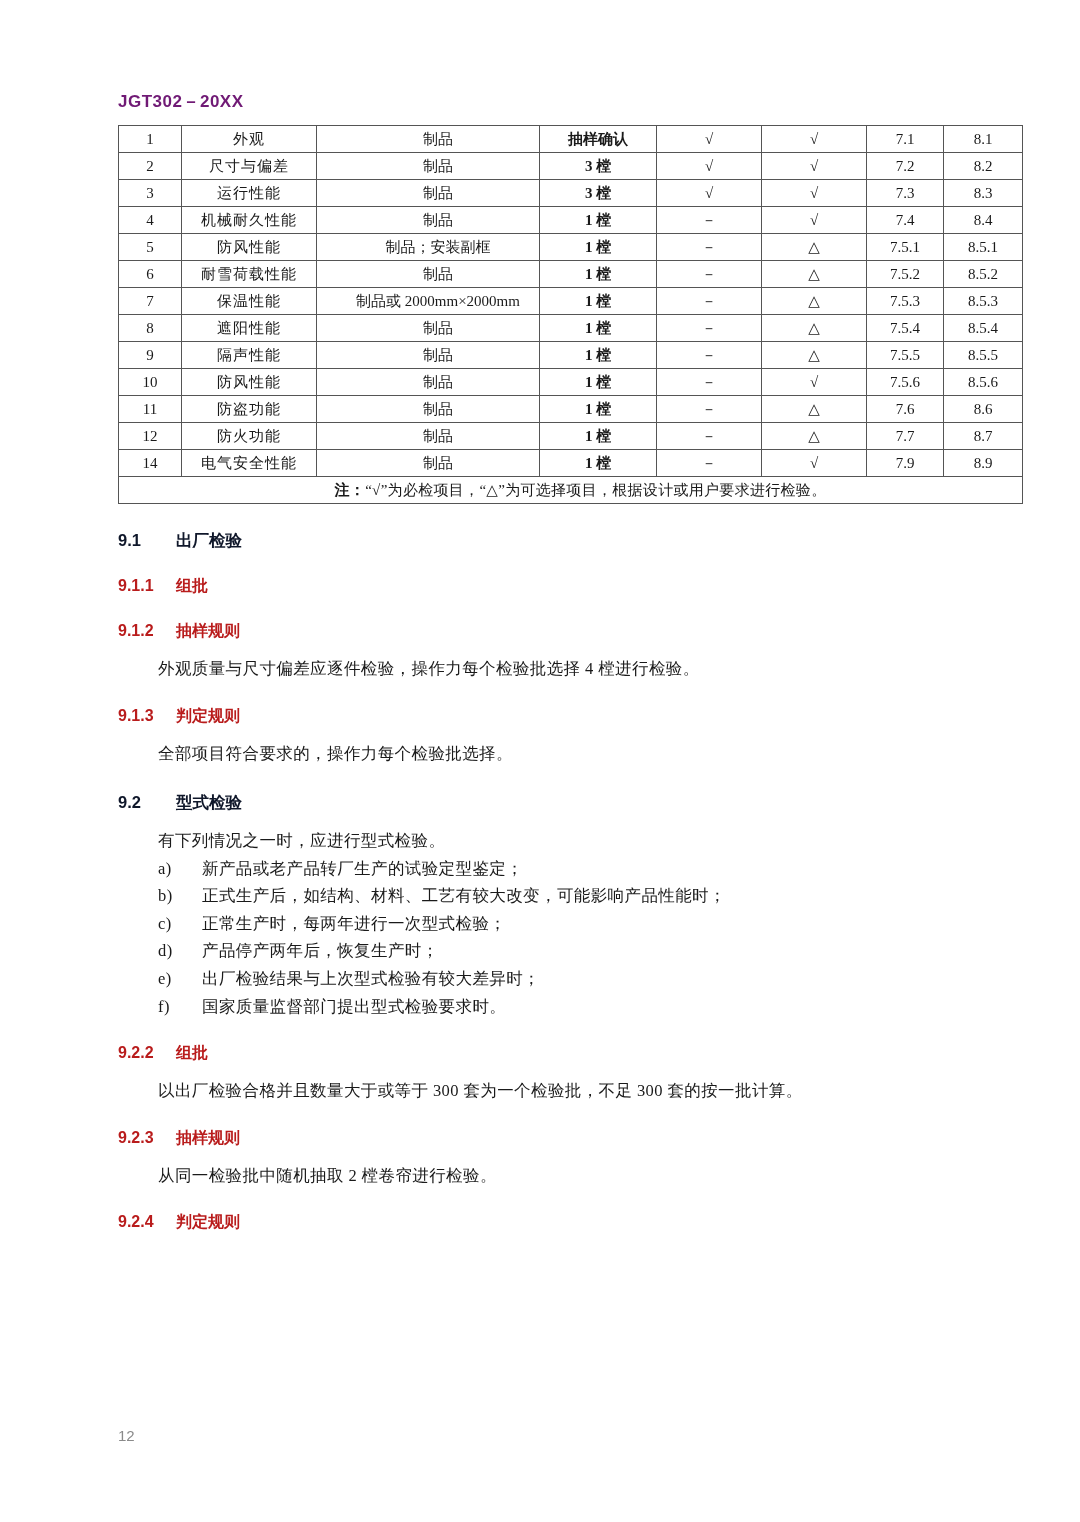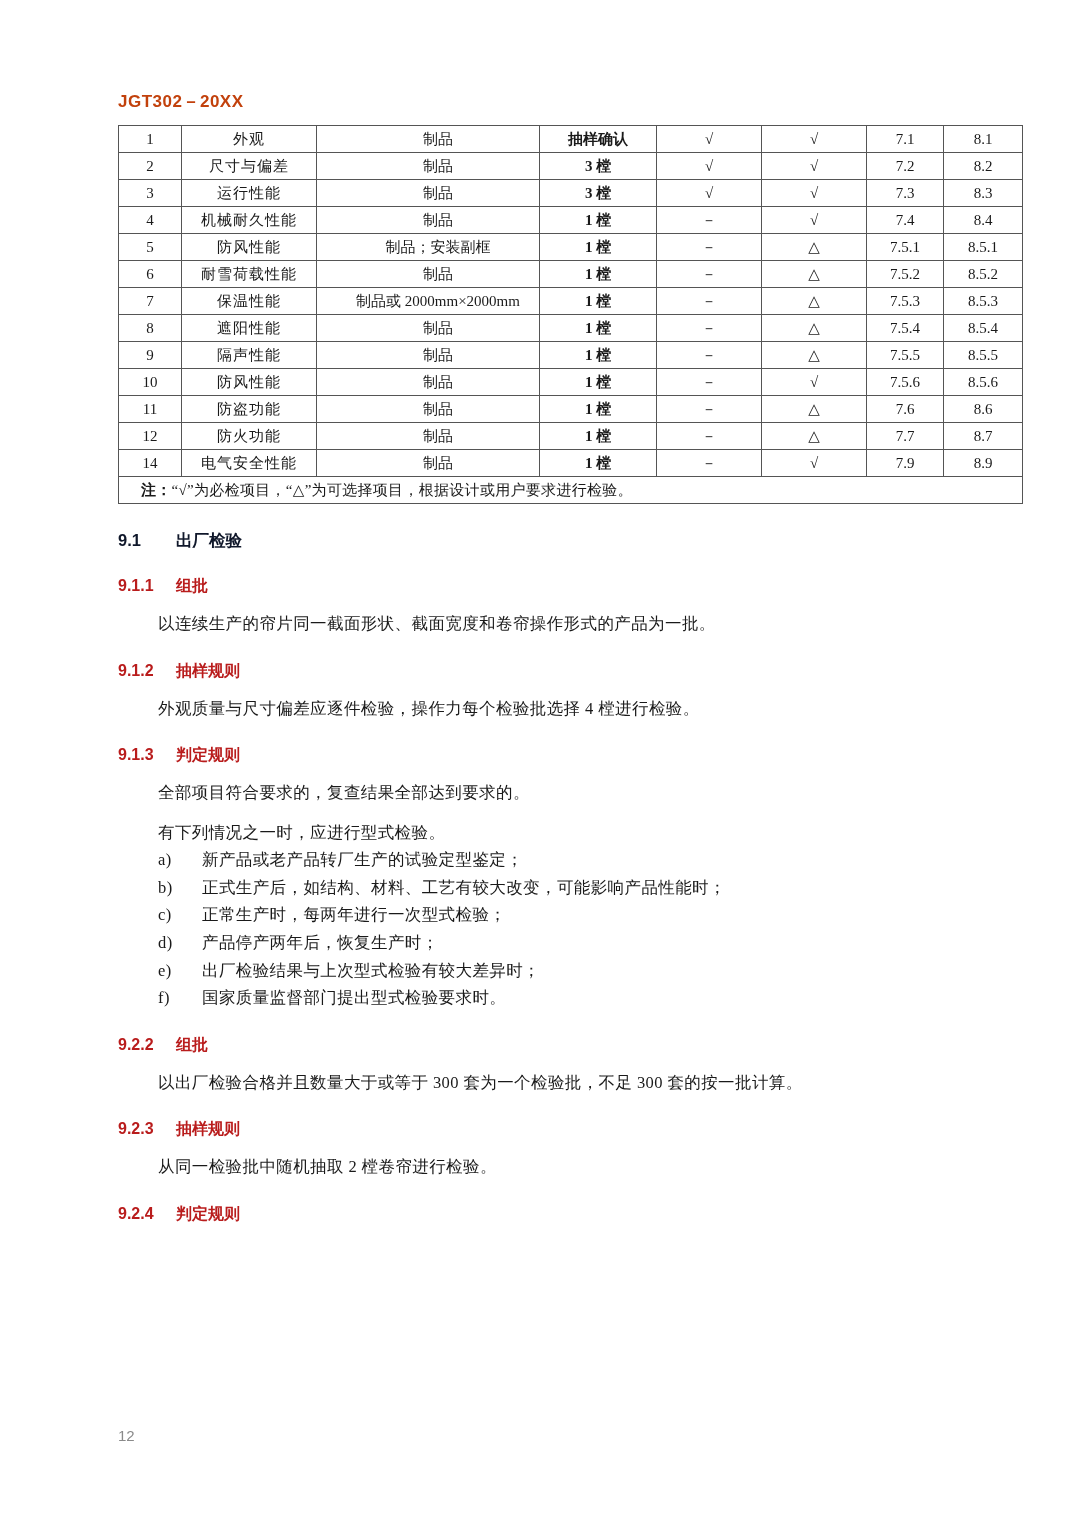--- a/index.html
+++ b/index.html
@@ -21,21 +21,21 @@
     box-sizing: border-box;
     padding: 0 118px;
   }
   .header {
     font-family: "Liberation Sans", sans-serif;
     font-weight: bold;
     font-size: 17px;
     letter-spacing: 0.5px;
     padding-top: 90px;
     padding-bottom: 12px;
-    color: #c2410c;
+    color: #701a75;
   }
   table.insp {
     border-collapse: collapse;
     width: 844px;
     table-layout: fixed;
     font-size: 15px;
   }
   table.insp td {
     border: 1px solid #555;
     height: 24px;
@@ -46,21 +46,21 @@
   }
   table.insp td.no { width: 58px; }
   table.insp td.item { width: 130px; letter-spacing: 1px; }
   table.insp td.sample { width: 198px; padding-left: 22px; }
   table.insp td.qty { width: 112px; font-weight: bold; }
   table.insp td.fac { width: 100px; }
   table.insp td.typ { width: 100px; }
   table.insp td.req { width: 72px; }
   table.insp td.met { width: 74px; }
   table.insp td.note {
-    text-align: left;
+    text-align: center;
     padding-left: 22px;
     font-size: 15px;
     letter-spacing: 0.3px;
   }
   table.insp td.note b { font-weight: bold; }
   .h2 {
     font-family: "Liberation Sans", sans-serif;
     font-weight: bold;
     font-size: 16.5px;
     margin-top: 26px;
@@ -256,32 +256,34 @@
     </tbody>
   </table>
 
   <div class="h2">
     <span class="num">9.1</span><span>出厂检验</span>
   </div>
 
   <div class="h3">
     <span class="num">9.1.1</span><span>组批</span>
   </div>
-  <p class="body">以连续生产的帘片同一截面形状、截面宽度和卷帘操作形式的产品为一批。</p>
 
   <div class="h3">
     <span class="num">9.1.2</span><span>抽样规则</span>
   </div>
   <p class="body">外观质量与尺寸偏差应逐件检验，操作力每个检验批选择 4 樘进行检验。</p>
 
   <div class="h3">
     <span class="num">9.1.3</span><span>判定规则</span>
   </div>
-  <p class="body">全部项目符合要求的，复查结果全部达到要求的。</p>
-
+  <p class="body">全部项目符合要求的，操作力每个检验批选择。</p>
+
+  <div class="h2">
+    <span class="num">9.2</span><span>型式检验</span>
+  </div>
 
   <p class="body">有下列情况之一时，应进行型式检验。</p>
   <ol class="alpha">
     <li><span class="lbl">a)</span><span>新产品或老产品转厂生产的试验定型鉴定；</span></li>
     <li><span class="lbl">b)</span><span>正式生产后，如结构、材料、工艺有较大改变，可能影响产品性能时；</span></li>
     <li><span class="lbl">c)</span><span>正常生产时，每两年进行一次型式检验；</span></li>
     <li><span class="lbl">d)</span><span>产品停产两年后，恢复生产时；</span></li>
     <li><span class="lbl">e)</span><span>出厂检验结果与上次型式检验有较大差异时；</span></li>
     <li><span class="lbl">f)</span><span>国家质量监督部门提出型式检验要求时。</span></li>
   </ol>

